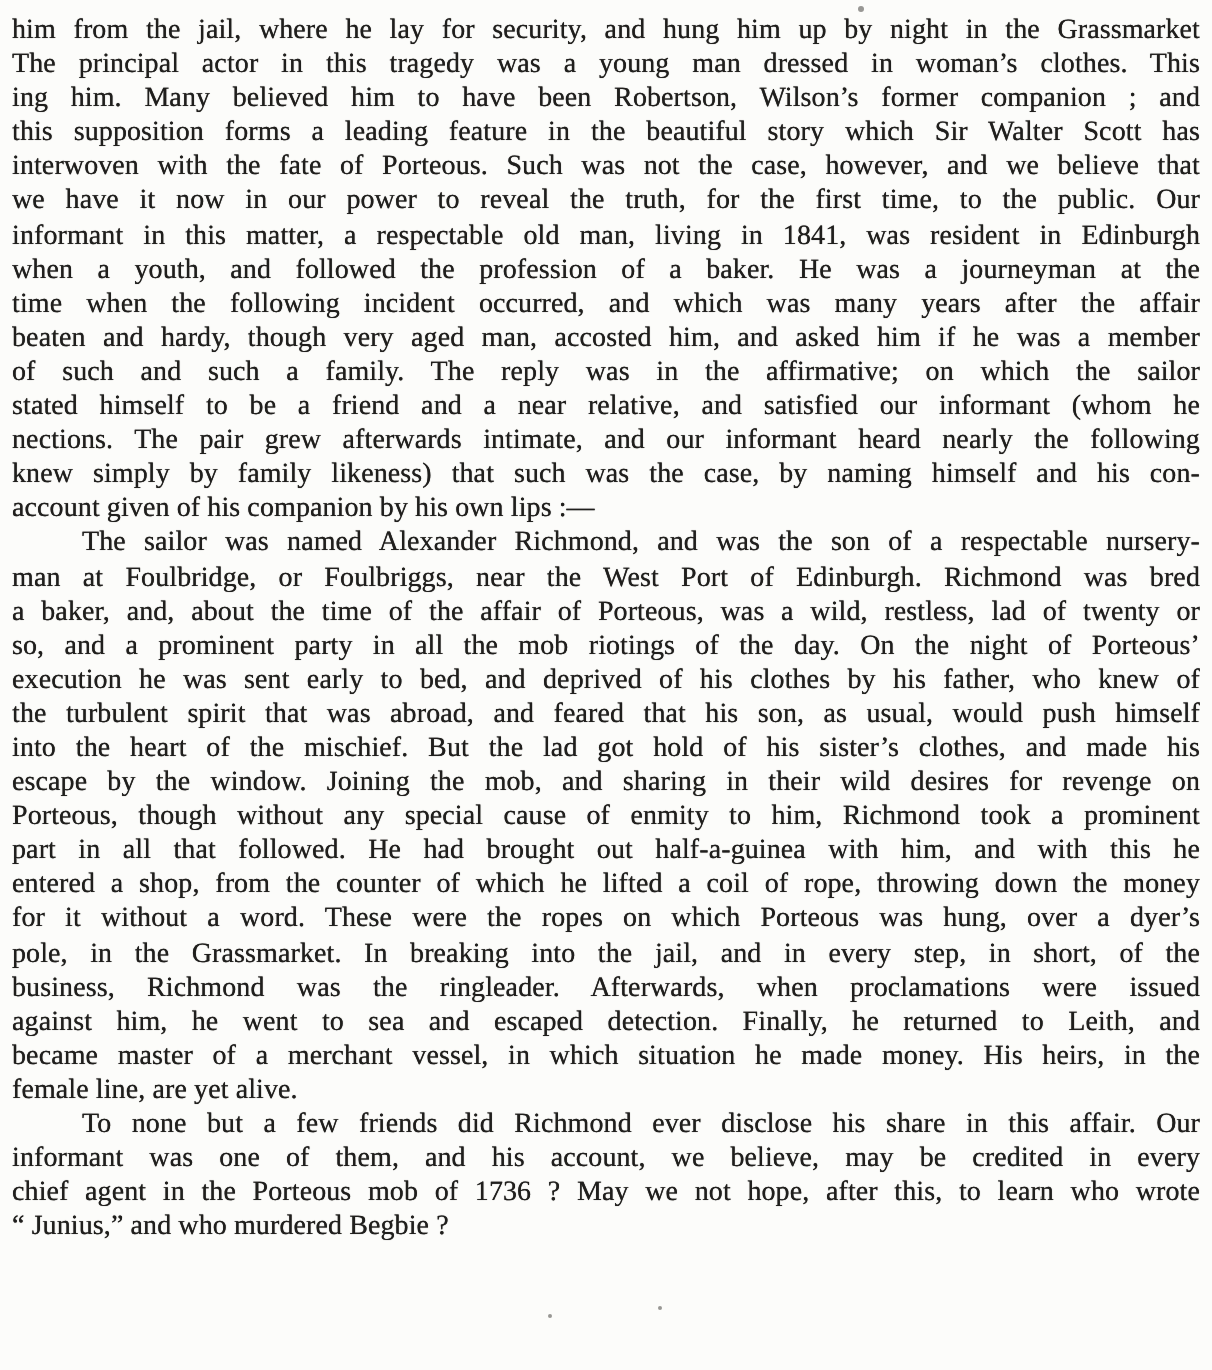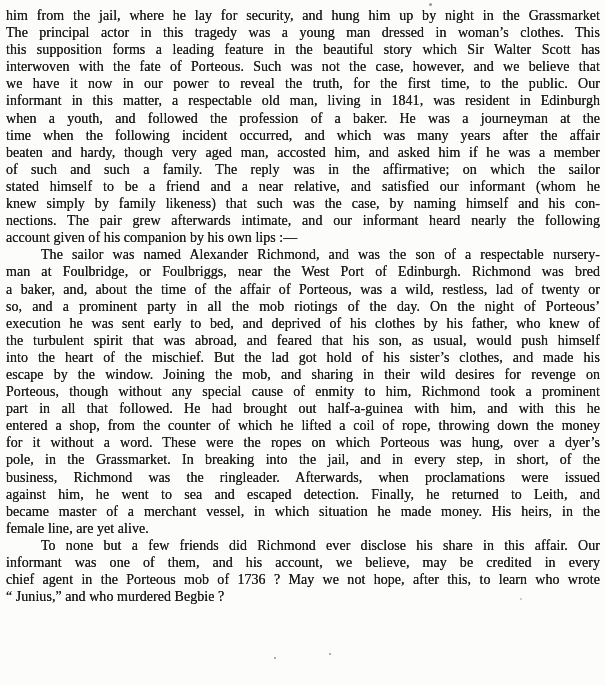--- a/index.html
+++ b/index.html
@@ -60,31 +60,32 @@
   .speck-4 { left: 520px; top: 598px; width: 2px; height: 2px; background: rgba(70,68,64,0.35); }
 </style>
 </head>
 <body>
 
 <div class="page" style="background: rgb(252, 252, 250); color: rgb(32, 31, 29);">
   <div class="text-block" id="text-block">
       <div class="paragraph">
         <div class="line">him from the jail, where he lay for security, and hung him up by night in the Grassmarket</div>
         <div class="line">The principal actor in this tragedy was a young man dressed in woman’s clothes. This</div>
+        <div class="line">ing him. Many believed him to have been Robertson, Wilson’s former companion ; and</div>
         <div class="line">this supposition forms a leading feature in the beautiful story which Sir Walter Scott has</div>
         <div class="line">interwoven with the fate of Porteous. Such was not the case, however, and we believe that</div>
         <div class="line">we have it now in our power to reveal the truth, for the first time, to the public. Our</div>
         <div class="line">informant in this matter, a respectable old man, living in 1841, was resident in Edinburgh</div>
         <div class="line">when a youth, and followed the profession of a baker. He was a journeyman at the</div>
         <div class="line">time when the following incident occurred, and which was many years after the affair</div>
         <div class="line">beaten and hardy, though very aged man, accosted him, and asked him if he was a member</div>
         <div class="line">of such and such a family. The reply was in the affirmative; on which the sailor</div>
         <div class="line">stated himself to be a friend and a near relative, and satisfied our informant (whom he</div>
+        <div class="line">nections. The pair grew afterwards intimate, and our informant heard nearly the following</div>
         <div class="line">knew simply by family likeness) that such was the case, by naming himself and his con-</div>
-        <div class="line">nections. The pair grew afterwards intimate, and our informant heard nearly the following</div>
         <div class="line last">account given of his companion by his own lips :—</div>
       </div>
       <div class="paragraph">
         <div class="line indent">The sailor was named Alexander Richmond, and was the son of a respectable nursery-</div>
         <div class="line">man at Foulbridge, or Foulbriggs, near the West Port of Edinburgh. Richmond was bred</div>
         <div class="line">a baker, and, about the time of the affair of Porteous, was a wild, restless, lad of twenty or</div>
         <div class="line">so, and a prominent party in all the mob riotings of the day. On the night of Porteous’</div>
         <div class="line">execution he was sent early to bed, and deprived of his clothes by his father, who knew of</div>
         <div class="line">the turbulent spirit that was abroad, and feared that his son, as usual, would push himself</div>
         <div class="line">into the heart of the mischief. But the lad got hold of his sister’s clothes, and made his</div>

